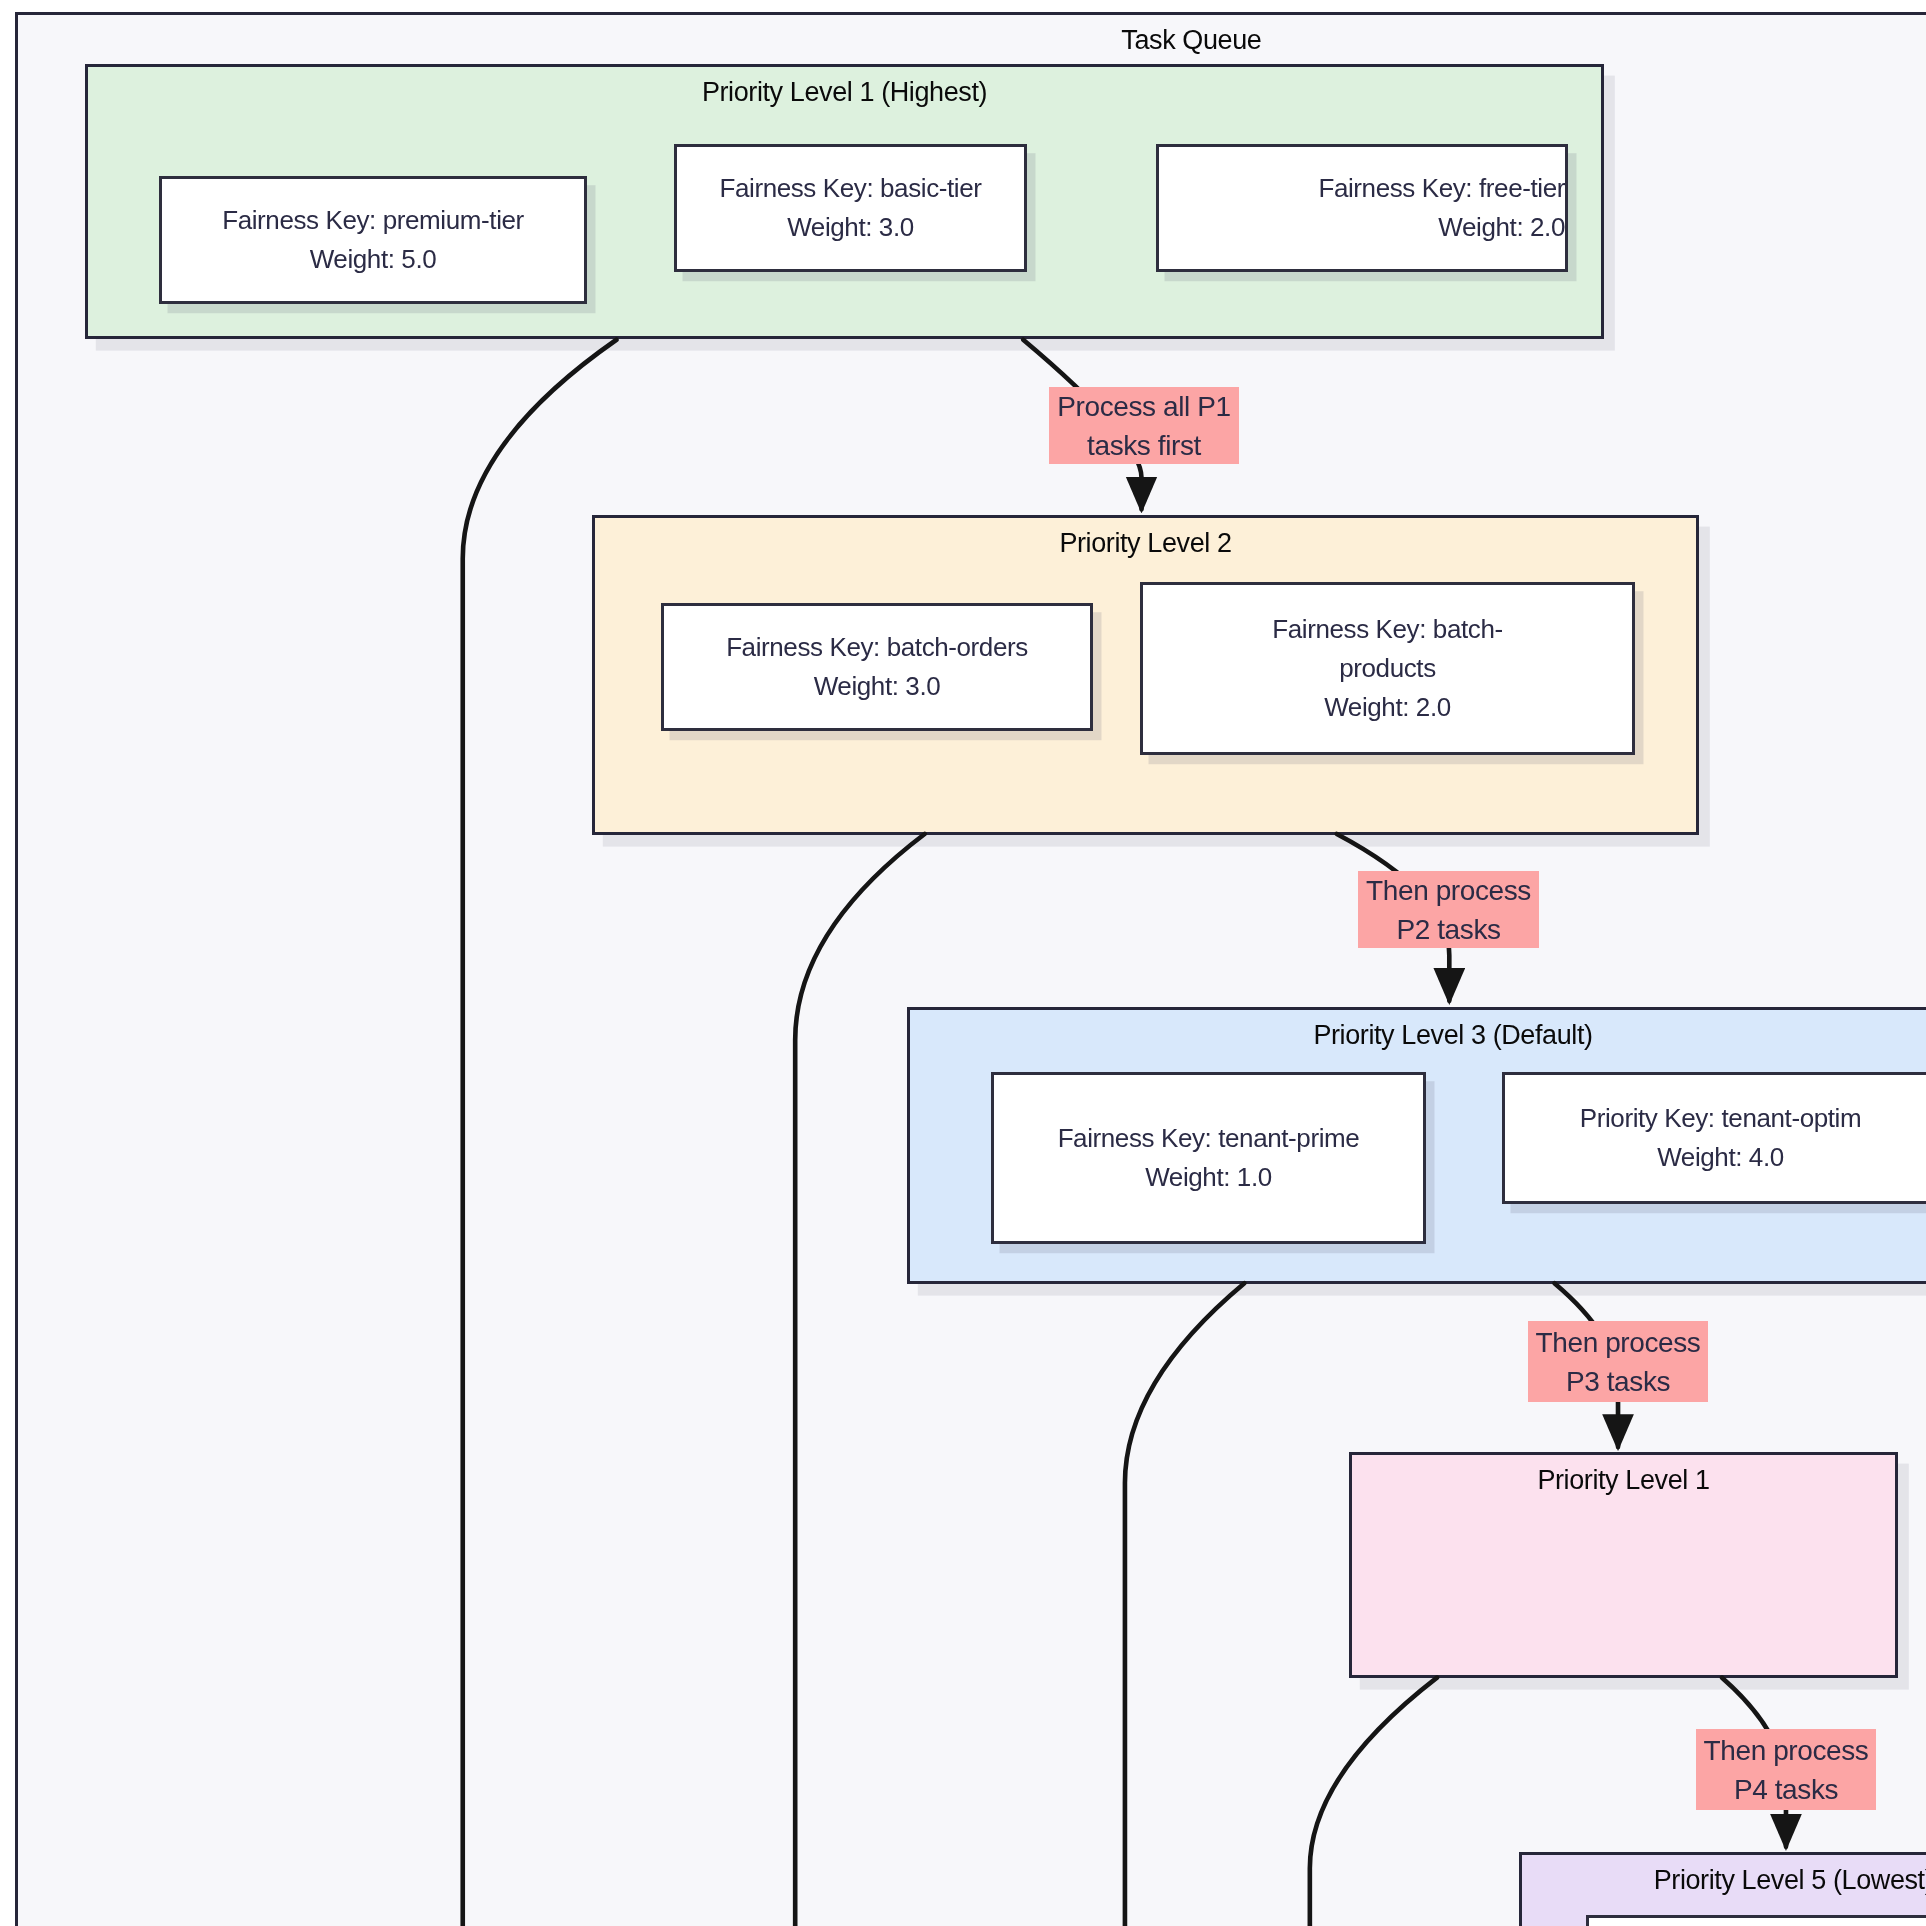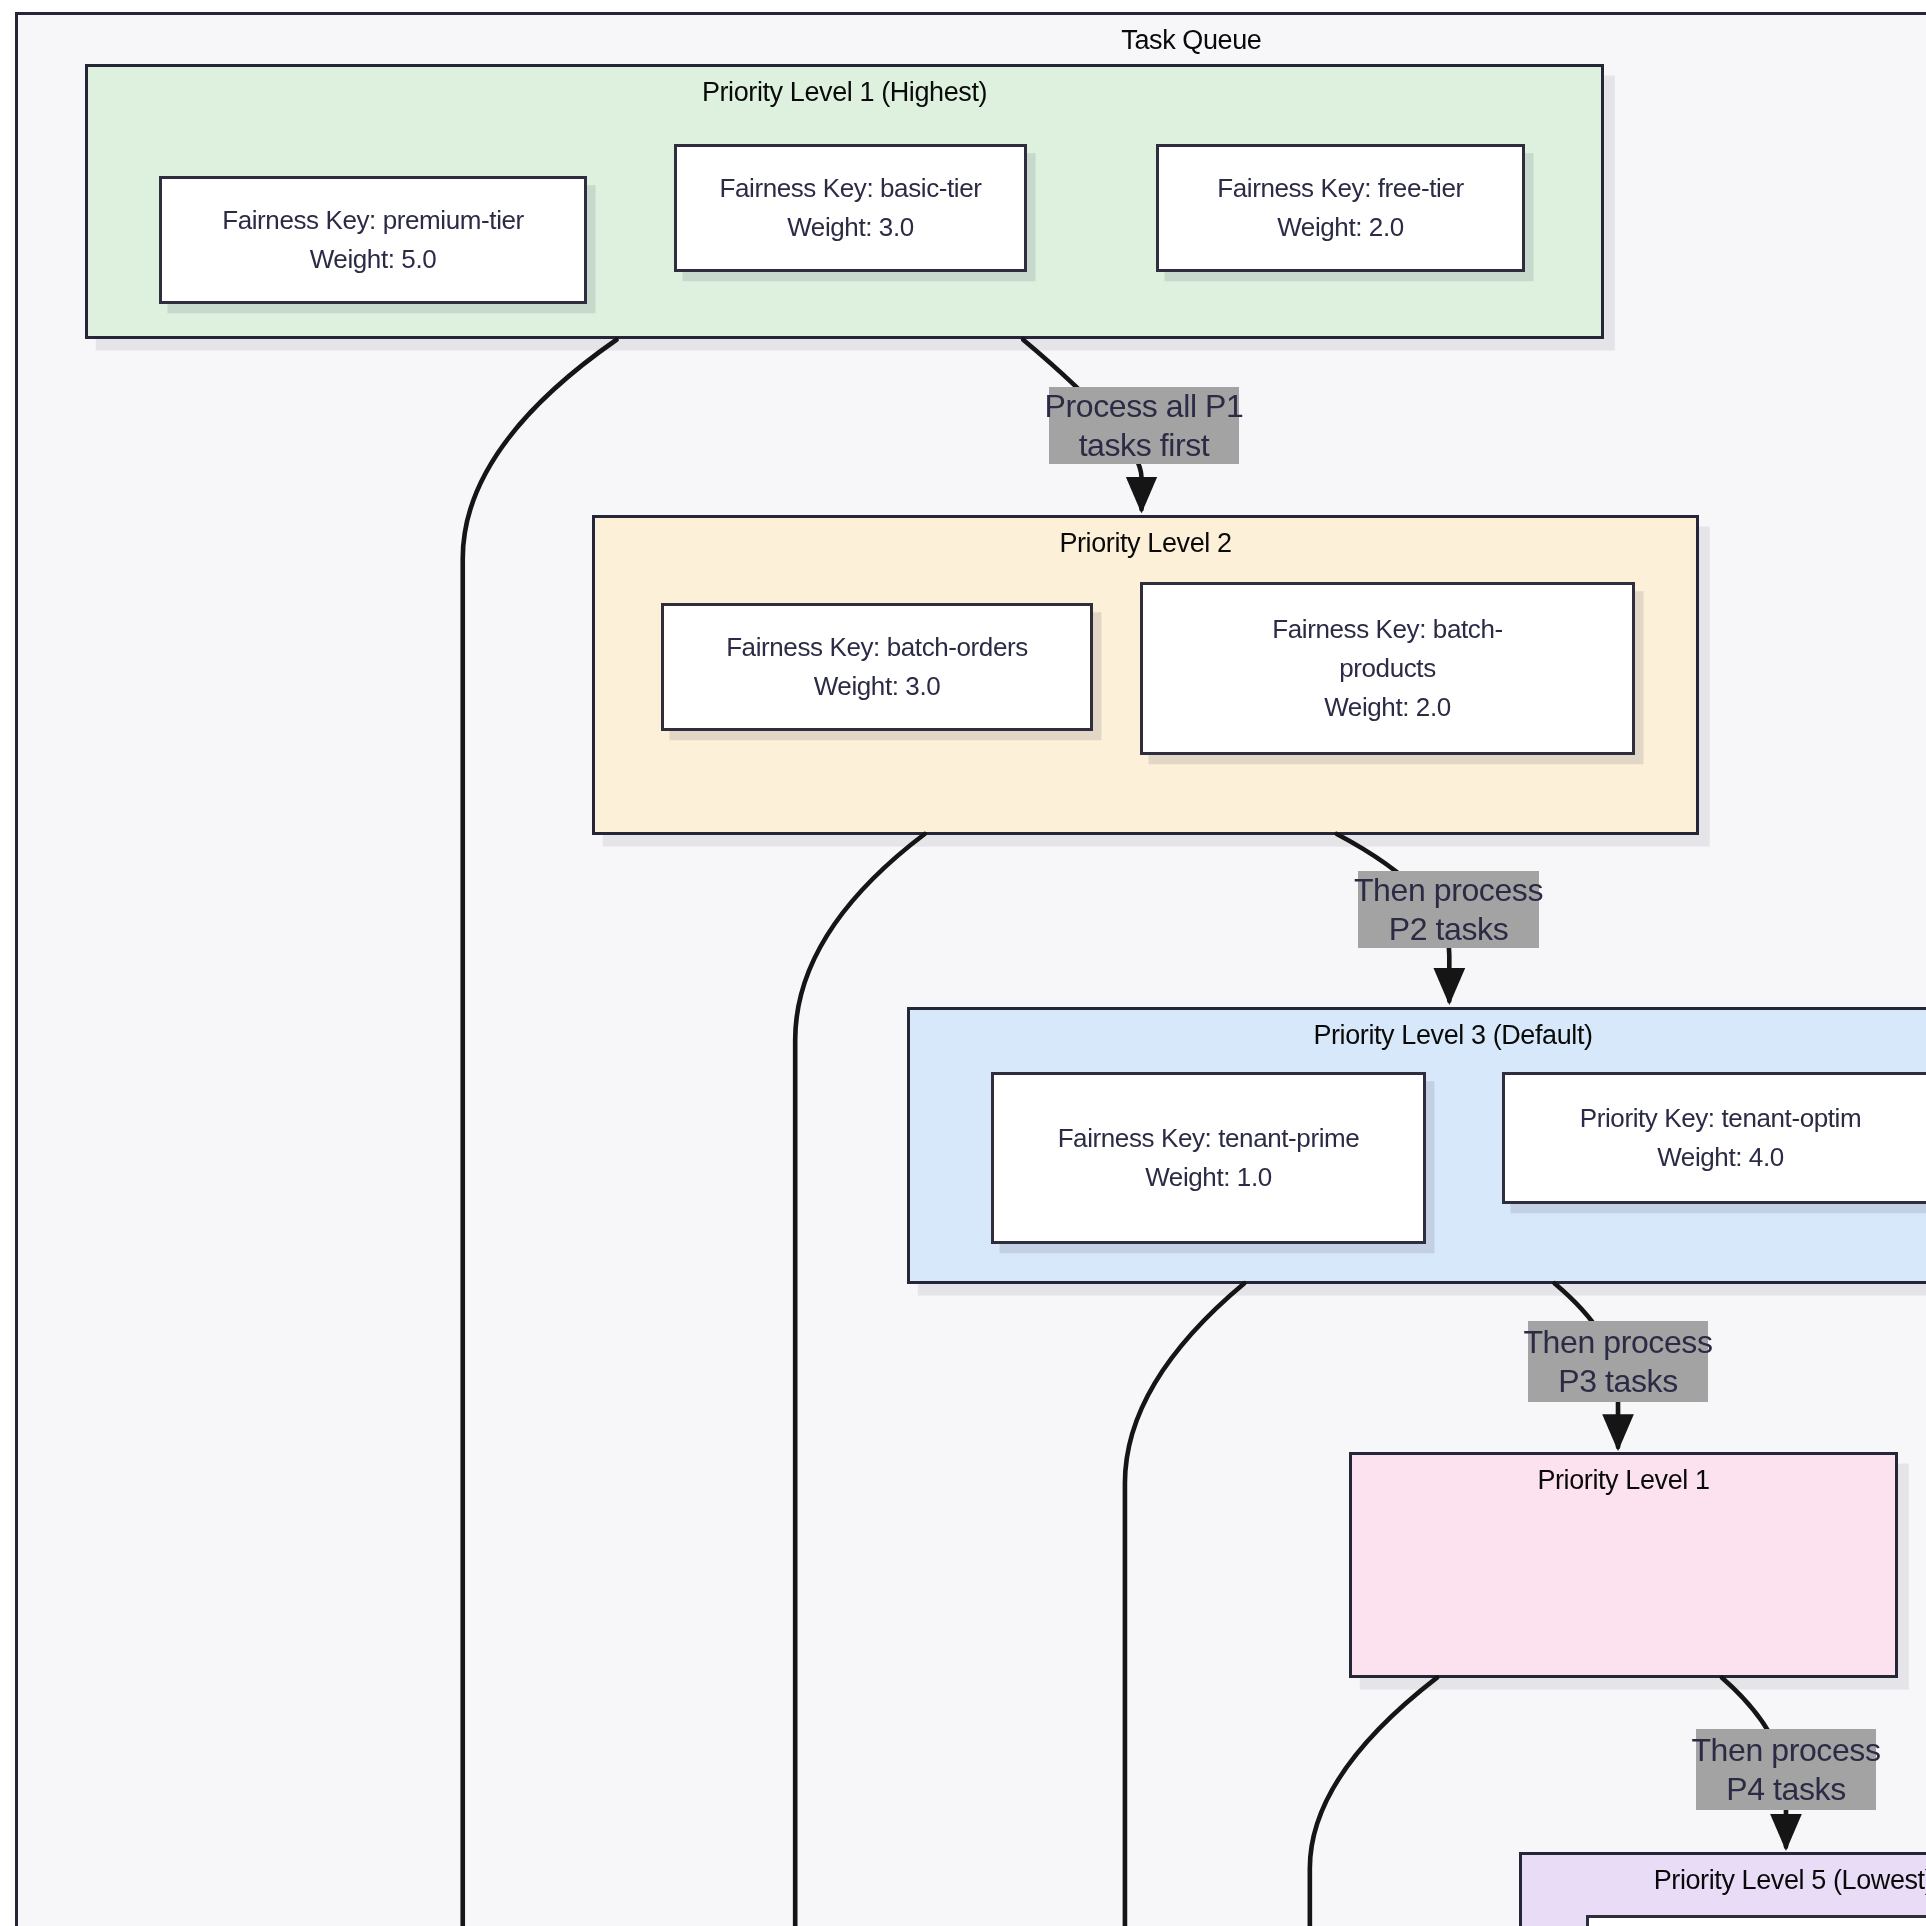--- a/index.html
+++ b/index.html
@@ -17,23 +17,23 @@
 
   .sg-title{position:absolute;left:0;right:0;top:10px;text-align:center;
     font-size:27px;font-weight:500;color:#0a0a0a;letter-spacing:-0.4px;white-space:nowrap;}
 
   .node{position:absolute;background:#ffffff;border:3.9px solid #2e2e3e;
     box-shadow:8.5px 9.2px 0 rgba(90,90,115,0.16);
     display:flex;flex-direction:column;align-items:center;justify-content:center;
     text-align:center;color:#2b2b45;font-size:26px;font-weight:500;letter-spacing:-0.4px;}
   .node span{display:block;line-height:39px;white-space:nowrap;}
 
-  .edge-label{position:absolute;background:#a3a3a3;color:#2b2b45;
+  .edge-label{position:absolute;background:#fca5a5;color:#2b2b45;
     display:flex;flex-direction:column;align-items:center;justify-content:center;
-    font-size:32px;font-weight:500;letter-spacing:-0.4px;text-align:center;}
+    font-size:28px;font-weight:500;letter-spacing:-0.4px;text-align:center;}
   .edge-label span{display:block;line-height:39px;white-space:nowrap;}
 
   .edges{position:absolute;left:0;top:0;width:2377px;height:2398px;z-index:3;pointer-events:none;}
   .z1{z-index:1;} .z2{z-index:2;} .z4{z-index:4;} .z5{z-index:5;}
 </style>
 </head>
 <body>
 
 <div class="canvas">
 
@@ -98,21 +98,21 @@
   </div>
 
   <div class="node z5" style="left:159px;top:144px;width:428px;height:128px;margin-top:32px;">
     <span>Fairness Key: premium-tier</span>
     <span>Weight: 5.0</span>
   </div>
   <div class="node z5" style="left:674px;top:144px;width:353px;height:128px;">
     <span>Fairness Key: basic-tier</span>
     <span>Weight: 3.0</span>
   </div>
-  <div class="node z5" style="left:1156px;top:144px;width:369px;height:128px;">
+  <div class="node z5" style="left:1156px;top:144px;width:412px;height:128px;align-items:flex-end;">
     <span>Fairness Key: free-tier</span>
     <span>Weight: 2.0</span>
   </div>
 
   <div class="node z5" style="left:661px;top:603px;width:432px;height:128px;">
     <span>Fairness Key: batch-orders</span>
     <span>Weight: 3.0</span>
   </div>
   <div class="node z5" style="left:1140px;top:582px;width:495px;height:173px;">
     <span>Fairness Key: batch-</span>

